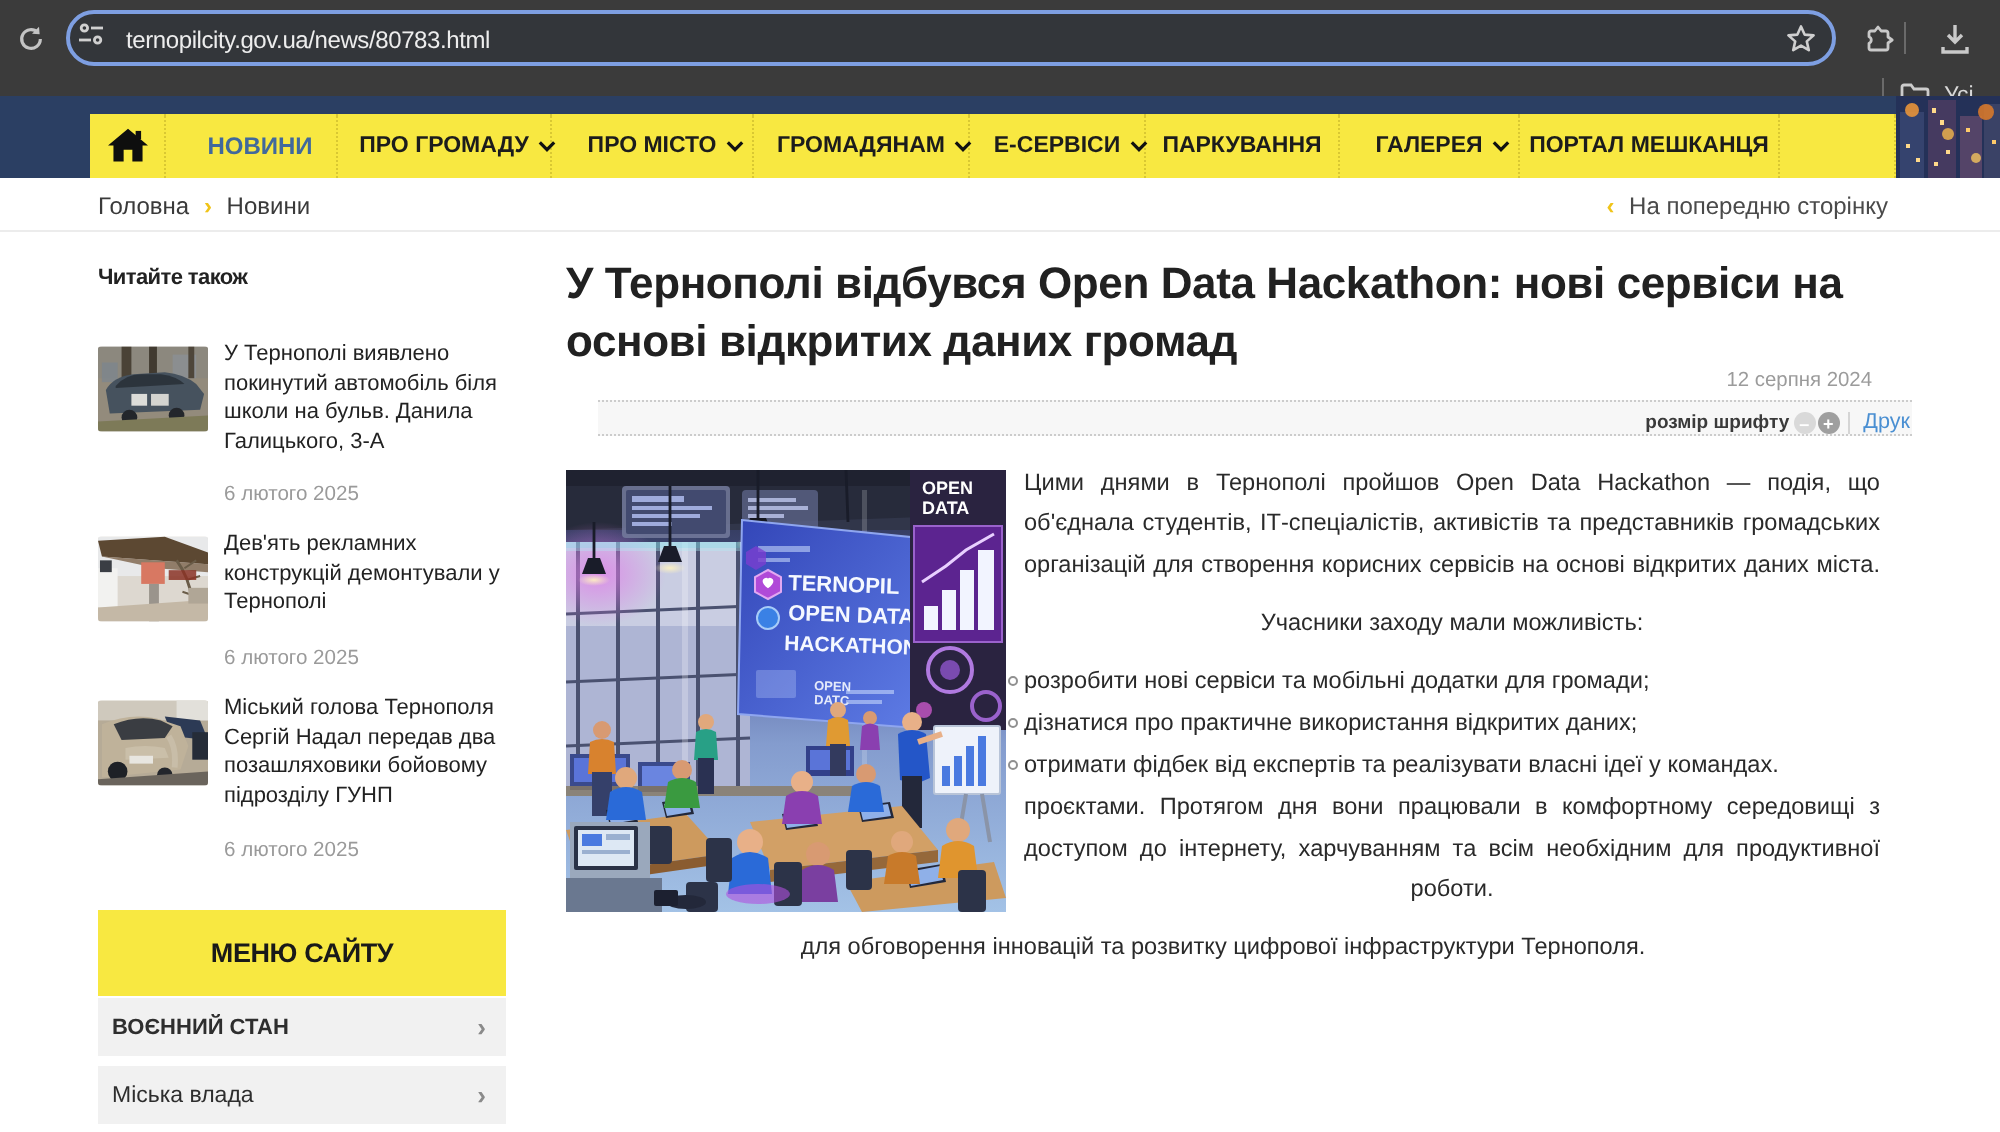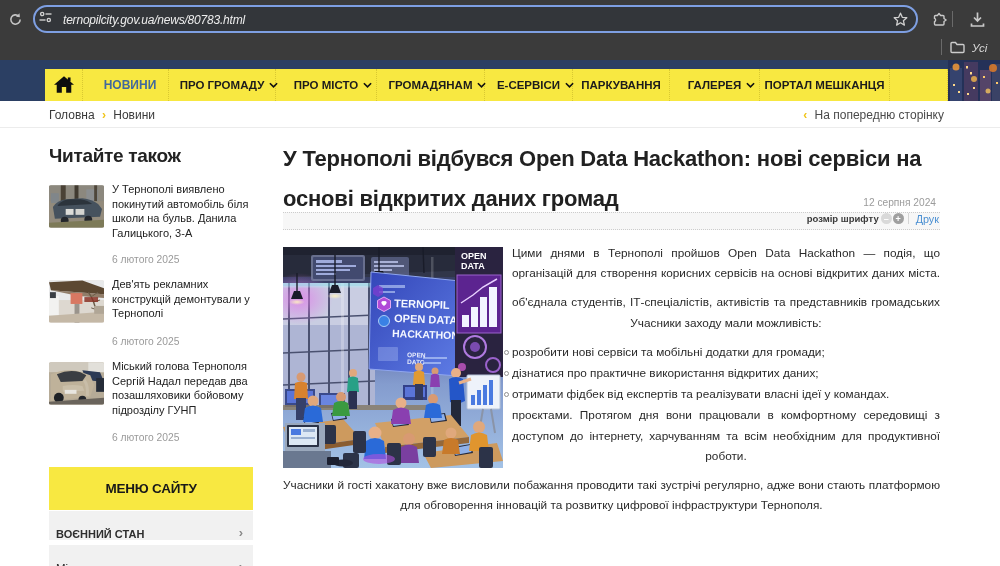--- a/index.html
+++ b/index.html
@@ -1,19 +1,19 @@
 <!DOCTYPE html>
 <html><head>
 <meta charset="utf-8">
 <style>
 * { margin:0; padding:0; box-sizing:border-box; }
 html,body { width:1000px; height:566px; overflow:hidden; background:#fff;
   font-family:"Liberation Sans", sans-serif; }
 
-.chrome { position:relative; width:1000px; height:60px; background:#3b3b3b;font-style:italic; }
+.chrome { position:relative; width:1000px; height:48px; background:#3b3b3b; }
 .pill { position:absolute; left:33px; top:5px; width:885px; height:28px;
   border-radius:14px; border:2px solid #7e9fe2; background:#33363a; }
 .urltxt { position:absolute; left:63px; top:13px; font-size:12px; color:#ededed;
   letter-spacing:-0.2px; }
 .chrome svg { position:absolute; }
 .bm-sep { position:absolute; left:941px; top:39px; width:1px; height:16px; background:#6a6a6a; }
 .bm-txt { position:absolute; left:972px; top:42px; font-size:11.5px; color:#d8d8d8; }
 
 .band { position:relative; width:1000px; height:41px; background:#2b3f63; }
 .city { position:absolute; right:0; top:0; }
@@ -26,38 +26,38 @@
 
 .crumb { position:relative; width:1000px; height:27px; background:#fff;
   border-bottom:1px solid #ececec; font-size:12px; color:#3a3a3a; }
 .crumb .l { position:absolute; left:49px; top:7px; }
 .crumb .sep { color:#f0c419; font-weight:bold; padding:0 4px; }
 .crumb .r { position:absolute; right:56px; top:7px; color:#4a4a4a; }
 .crumb .back { color:#f0c419; font-weight:bold; margin-right:4px; }
 
 .page { position:relative; width:1000px; height:438px; background:#fff; }
 .side { position:absolute; left:49px; top:0; width:210px; }
-.side h3 { font-size:19px; font-weight:bold; color:#222; position:absolute; left:0; top:17px; letter-spacing:-0.3px;text-align:center; }
+.side h3 { font-size:11px; font-weight:bold; color:#222; position:absolute; left:0; top:17px; letter-spacing:-0.3px;text-align:center; }
 .sitem { position:absolute; left:0; width:210px; }
 .sitem .th { position:absolute; left:0; top:1px; width:55px; height:43px; border-radius:2px; overflow:hidden; }
 .sitem .tx { position:absolute; left:63px; top:-2px; width:146px; font-size:11px; line-height:14.6px; color:#222; }
 .sitem .dt { position:absolute; left:63px; font-size:10.3px; color:#9a9a9a; }
 .menu-h { position:absolute; left:0; top:339px; width:204px; height:43px; background:#f8e841;
   display:flex; align-items:center; justify-content:center; font-size:13.5px; font-weight:bold; color:#191919; letter-spacing:-0.2px; }
 .mrow { position:absolute; left:0; width:204px; height:29px; background:#f1f1f1;
-  display:flex; align-items:flex-end; padding:0 10px 0 7px; font-size:11.5px; color:#2e2e2e; }
+  display:flex; align-items:center; padding:0 10px 0 7px; font-size:11.5px; color:#2e2e2e; }
 .mrow .ar { margin-left:auto; color:#8a8a8a; font-size:13px; font-weight:bold; }
 
 .art { position:absolute; left:283px; top:0; width:657px; }
-.art h1 { font-size:22px; line-height:40px; font-weight:bold; color:#212121;
+.art h1 { font-size:22px; line-height:29px; font-weight:bold; color:#212121;
   position:absolute; left:0; top:11px; width:657px; letter-spacing:-0.2px; }
 .adate { position:absolute; right:4px; top:69px; font-size:10.2px; color:#9b9b9b;text-align:right; }
-.tools { position:absolute; left:0; top:84px; width:657px; height:18px;
+.tools { position:absolute; left:16px; top:84px; width:657px; height:18px;
   border-top:1px dotted #cccccc; border-bottom:1px dotted #cccccc; background:#f7f7f7;
-  display:flex; align-items:flex-start; justify-content:flex-end; }
+  display:flex; align-items:flex-end; justify-content:flex-end; }
 .tools .lab { font-size:9.5px; font-weight:bold; color:#3a3a3a; margin-right:2px; }
 .tools .c1 { width:11px; height:11px; border-radius:50%; background:#d9d9d9; margin-right:1px;
   display:flex; align-items:center; justify-content:center; color:#fff; font-size:9px; font-weight:bold; line-height:0; }
 .tools .c2 { width:11px; height:11px; border-radius:50%; background:#9f9f9f; margin-right:4px;
   display:flex; align-items:center; justify-content:center; color:#fff; font-size:9px; font-weight:bold; line-height:0; }
 .tools .vsep { width:1px; height:11px; background:#d5d5d5; margin-right:7px; }
 .tools .pr { font-size:10.8px; color:#4a8fd2; margin-right:1px; }
 .body { position:absolute; left:0; top:115px; width:657px; font-size:11.8px; line-height:20.3px;
   color:#2a2a2a; }
 .body .hero { float:left; width:220px; height:221px; margin:4px 9px 0 0; }
@@ -443,28 +443,27 @@
         <rect x="6" y="180" width="28" height="18" fill="#dde8f4"></rect>
         <rect x="8" y="182" width="10" height="6" fill="#4a7ae0"></rect>
         <rect x="20" y="182" width="12" height="3" fill="#9ab0d0"></rect>
         <rect x="8" y="190" width="24" height="2" fill="#9ab0d0"></rect>
         <rect x="0" y="204" width="48" height="17" fill="#6a7890"></rect>
         <ellipse cx="96" cy="212" rx="16" ry="5" fill="#b050e0" opacity="0.6"></ellipse>
         <ellipse cx="60" cy="216" rx="10" ry="3.5" fill="#23283a"></ellipse>
         <rect x="44" y="210" width="12" height="8" rx="1" fill="#1c2030"></rect>
       </svg>
       <div class="jl">Цими днями в Тернополі пройшов Open Data Hackathon — подія, що</div>
+      <div class="jl">об'єднала студентів, ІТ-спеціалістів, активістів та представників громадських</div>
       <div class="jl sp">організацій для створення корисних сервісів на основі відкритих даних міста.</div>
-      <div class="jl">об'єднала студентів, ІТ-спеціалістів, активістів та представників громадських</div>
       <div class="ll sp">Учасники заходу мали можливість:</div>
       <ul>
         <li>розробити нові сервіси та мобільні додатки для громади;</li>
         <li>дізнатися про практичне використання відкритих даних;</li>
         <li>отримати фідбек від експертів та реалізувати власні ідеї у командах.</li>
       </ul>
       <div class="jl">проєктами. Протягом дня вони працювали в комфортному середовищі з</div>
       <div class="jl">доступом до інтернету, харчуванням та всім необхідним для продуктивної</div>
       <div class="ll sp">роботи.</div>
-      <div class="jl">Учасники й гості хакатону вже висловили побажання проводити такі зустрічі регулярно, адже вони стають платформою</div>
       <div class="ll">для обговорення інновацій та розвитку цифрової інфраструктури Тернополя.</div>
     </div>
   </div>
 </div>
 
 </body></html>

